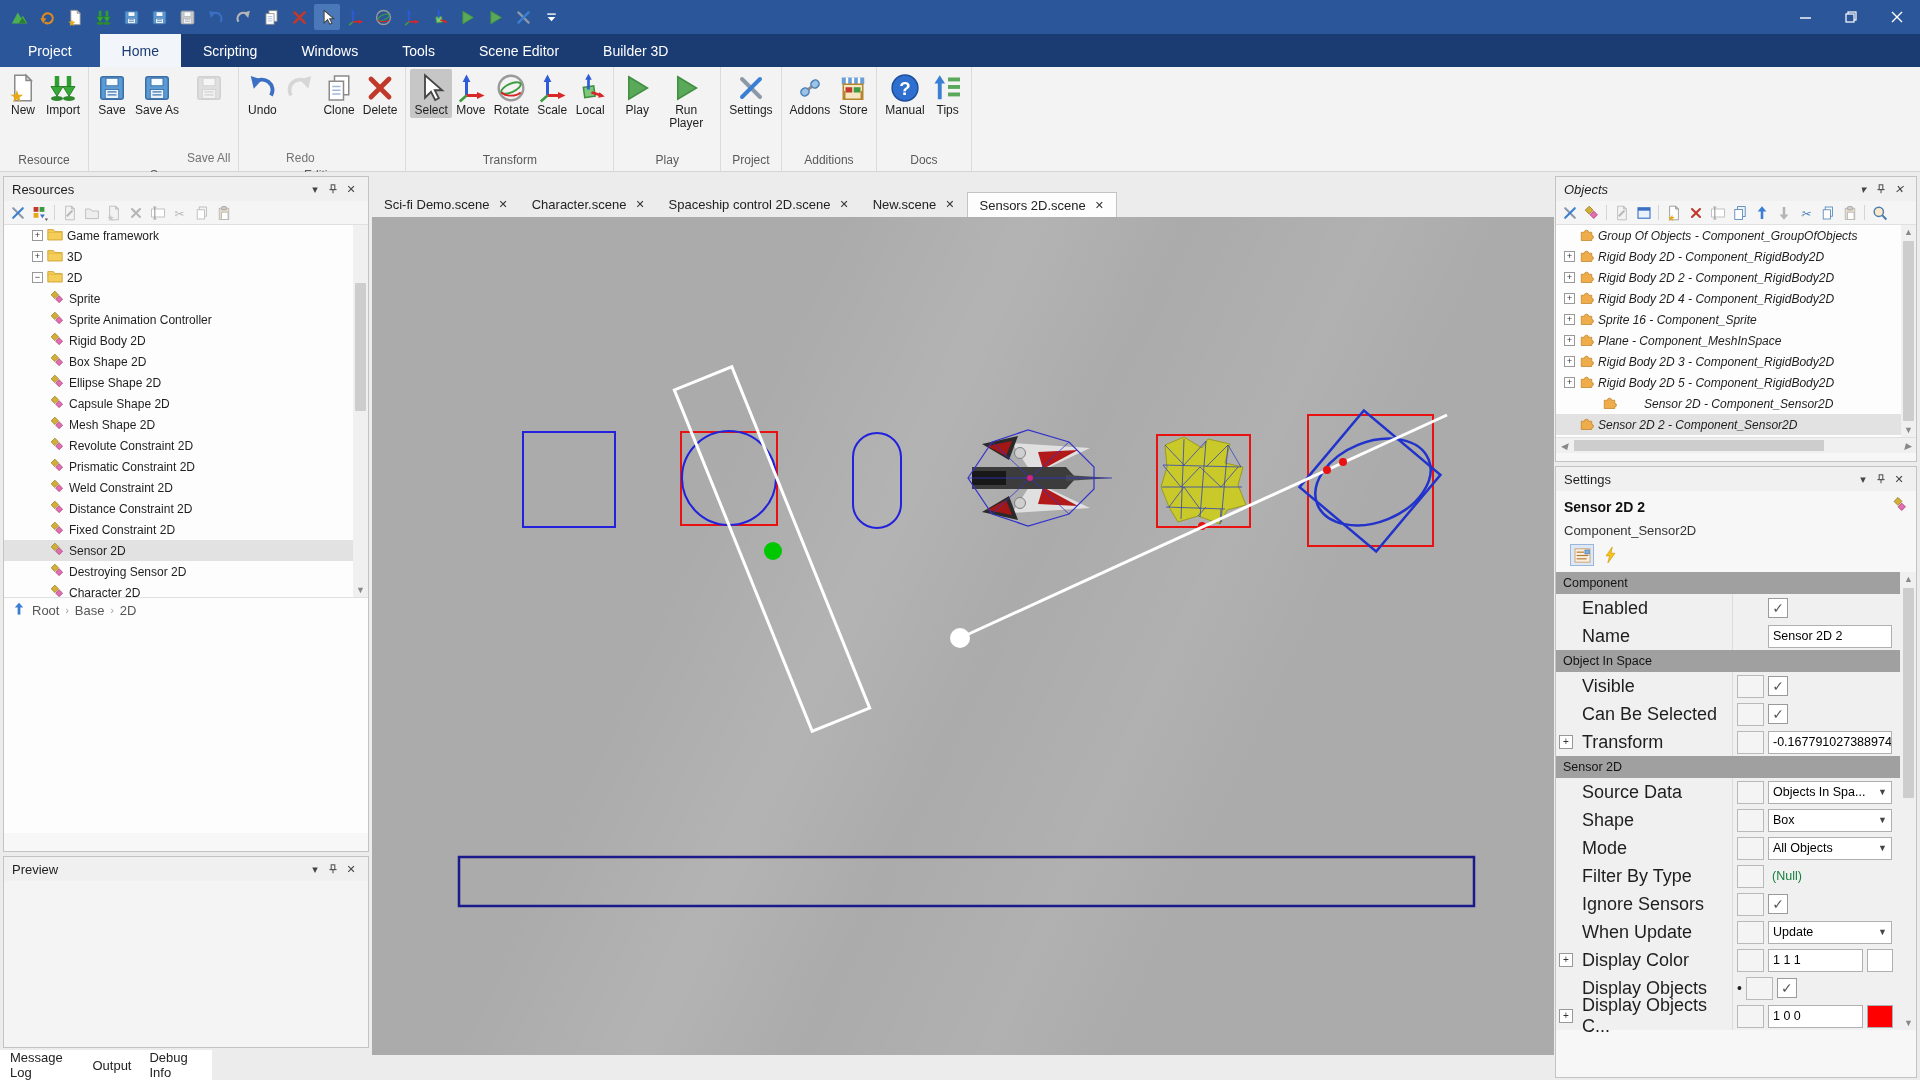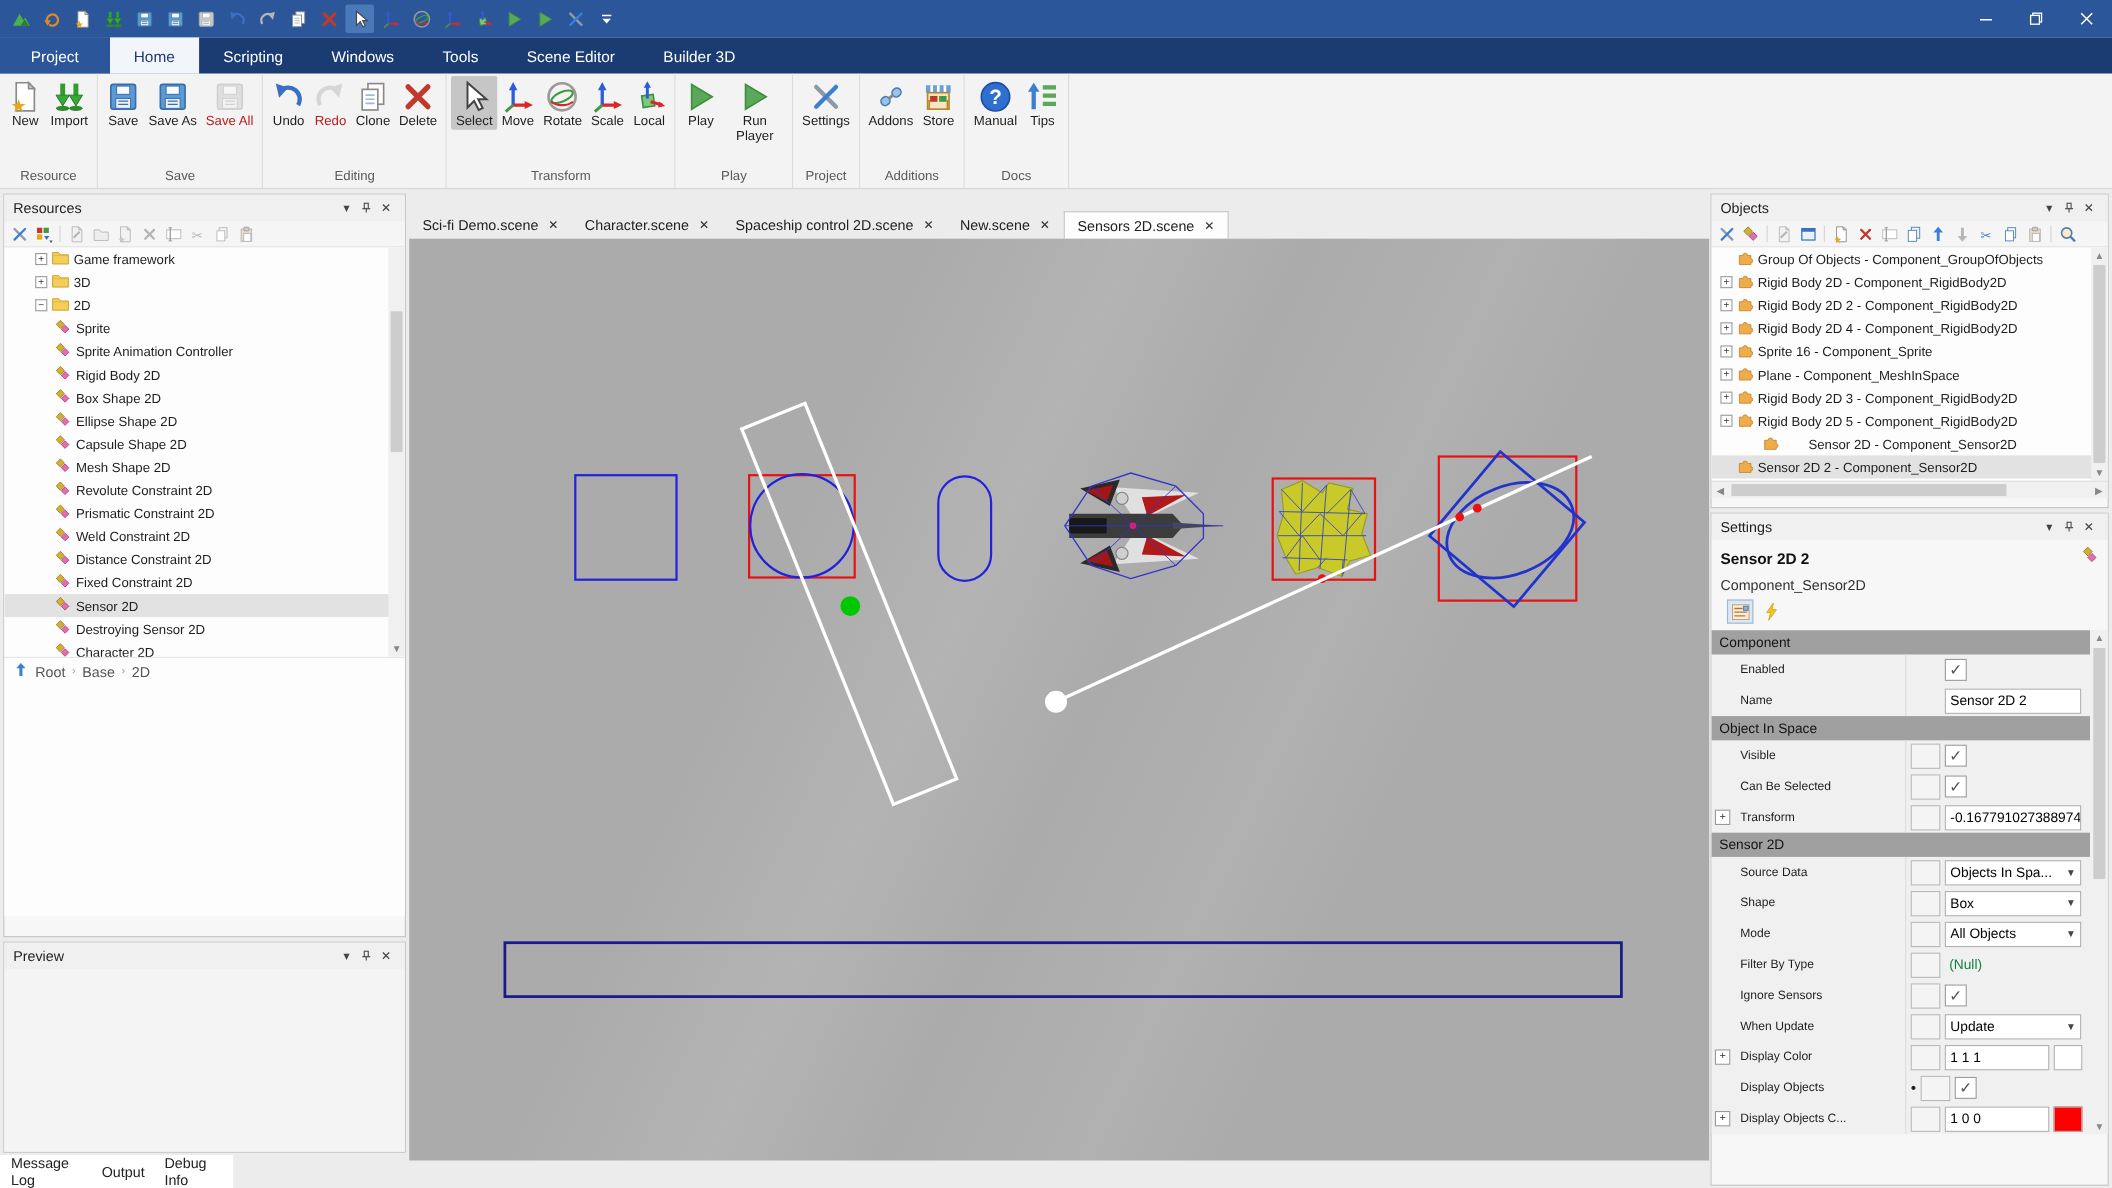--- a/index.html
+++ b/index.html
@@ -22,21 +22,21 @@
   .menu-tab.active { background:#f2f5f9; color:#1b3c73; }
 
   
   .ribbon { position:absolute; top:67px; left:0; width:1920px; height:105px; background:#f3f3f3; border-bottom:1px solid #d4d4d4; display:flex; }
   .rib-group { display:flex; flex-direction:column; border-right:1px solid #dcdcdc; padding:2px 4px 0 4px; }
   .rib-btns { flex:1; display:flex; align-items:flex-start; }
   .rib-btn { min-width:38px; padding:3px 4px 1px 4px; display:flex; flex-direction:column; align-items:center; border-radius:2px; }
   .rib-btn .ric { height:32px; display:flex; align-items:center; justify-content:center; }
   .rib-btn .rlb { font-size:12px; color:#1e1e1e; text-align:center; line-height:13px; max-width:52px; }
   .rib-btn.sel { background:#c6c6c6; }
-  .rib-btn.dis .rlb { color:#b91c1c; }
+  .rib-btn.dis .rlb { color:#737373;margin-top:48px; }
   .rib-btn.dis .ric { opacity:.45; filter:grayscale(1); }
   .rib-glabel { height:20px; font-size:12px; color:#5a5a5a; text-align:center; line-height:18px; }
 
   
   .leftcol  { position:absolute; top:172px; left:0; width:372px; bottom:0; background:#ececec; }
   .center   { position:absolute; top:184px; left:372px; width:1182px; bottom:0; background:#ececec; }
   .rightcol { position:absolute; top:172px; left:1554px; width:366px; bottom:0; background:#ececec; }
 
   .panel { position:absolute; background:#f7f7f7; border:1px solid #c3c3c3; }
   .ptitle { height:24px; display:flex; align-items:center; padding:0 8px; font-size:13px; color:#1e1e1e; background:#f0f0f0; }
@@ -79,21 +79,21 @@
   
   .shead { padding:6px 8px 2px 8px; background:#f7f7f7; }
   .sname { font-size:14px; font-weight:bold; color:#111; }
   .stype { font-size:13px; color:#333; margin-top:6px; }
   .stools { display:flex; gap:4px; padding:6px 6px 4px 6px; }
   .stool { width:24px; height:22px; display:flex; align-items:center; justify-content:center; border:1px solid transparent; }
   .stool.on { background:#dce8f6; border-color:#9ab6d8; }
   .grid { position:relative; background:#f0f0f0; }
   .cat { height:22px; background:#a0a0a0; color:#141414; font-size:12.5px; display:flex; align-items:center; padding:0 7px; margin-right:16px; }
   .prow { height:28px; display:flex; align-items:center; margin-right:16px; position:relative; }
-  .plabel { width:176px; padding-left:26px; font-size:11px; color:#1e1e1e; display:flex; align-items:center; }
+  .plabel { width:176px; padding-left:26px; font-size:18px; color:#1e1e1e; display:flex; align-items:center; }
   .pexp { position:absolute; left:3px; width:14px; height:14px; border:1px solid #999; background:#fff; font-size:10px; line-height:12px; text-align:center; color:#333; }
   .pval { flex:1; display:flex; align-items:center; border-left:1px solid #dcdcdc; height:100%; padding-left:4px; position:relative; }
   .bullet { position:absolute; left:-10px; font-size:14px; color:#222; }
   .defbox { width:27px; height:23px; border:1px solid #b9b9b9; background:#f4f4f4; margin-right:4px; flex:0 0 27px; }
   .chk { width:20px; height:20px; border:1px solid #9a9a9a; background:#fff; font-size:14px; line-height:18px; text-align:center; color:#555; }
   .txtbox { width:124px; height:23px; border:1px solid #b0b0b0; background:#fff; font-size:12.5px; padding:0 4px; line-height:21px; white-space:nowrap; overflow:hidden; }
   .ddbox { width:124px; height:23px; border:1px solid #b0b0b0; background:#fff; font-size:12.5px; padding:0 4px; line-height:21px; display:flex; align-items:center; }
   .ddbox .dsp { flex:1; white-space:nowrap; overflow:hidden; }
   .ddbox .dar { color:#444; font-size:9px; }
   .plain { font-size:12.5px; color:#15803d; padding-left:4px; }
@@ -889,21 +889,21 @@
           <circle cx="955" cy="253" r="4" fill="#e81212"></circle>
           <circle cx="971" cy="245" r="4" fill="#e81212"></circle>
           <circle cx="588" cy="421" r="10" fill="#ffffff"></circle>
           <circle cx="401" cy="334" r="9" fill="#00c800"></circle>
           <rect x="87" y="640" width="1015" height="49" fill="none" stroke="#1a1a8c" stroke-width="2.5"></rect>
         </svg>
     </div>
   </div>
 
   <div class="rightcol">
-    <div class="panel" style="left:1px; top:4px; width:362px; height:286px;">
+    <div class="panel" style="left:1px; top:4px; width:362px; height:286px;font-style:italic;">
       <div class="ptitle">
         <span>Objects</span>
           <span class="sp"></span>
         <span class="pbtn">▾</span>
         <span class="pbtn">
             <svg width="12" height="12" viewBox="0 0 20 20">
               <rect x="7" y="3" width="6" height="8" fill="none" stroke="#555" stroke-width="1.8"></rect>
               <line x1="4" y1="11" x2="16" y2="11" stroke="#555" stroke-width="1.8"></line>
               <line x1="10" y1="11" x2="10" y2="17" stroke="#555" stroke-width="1.8"></line>
             </svg>

